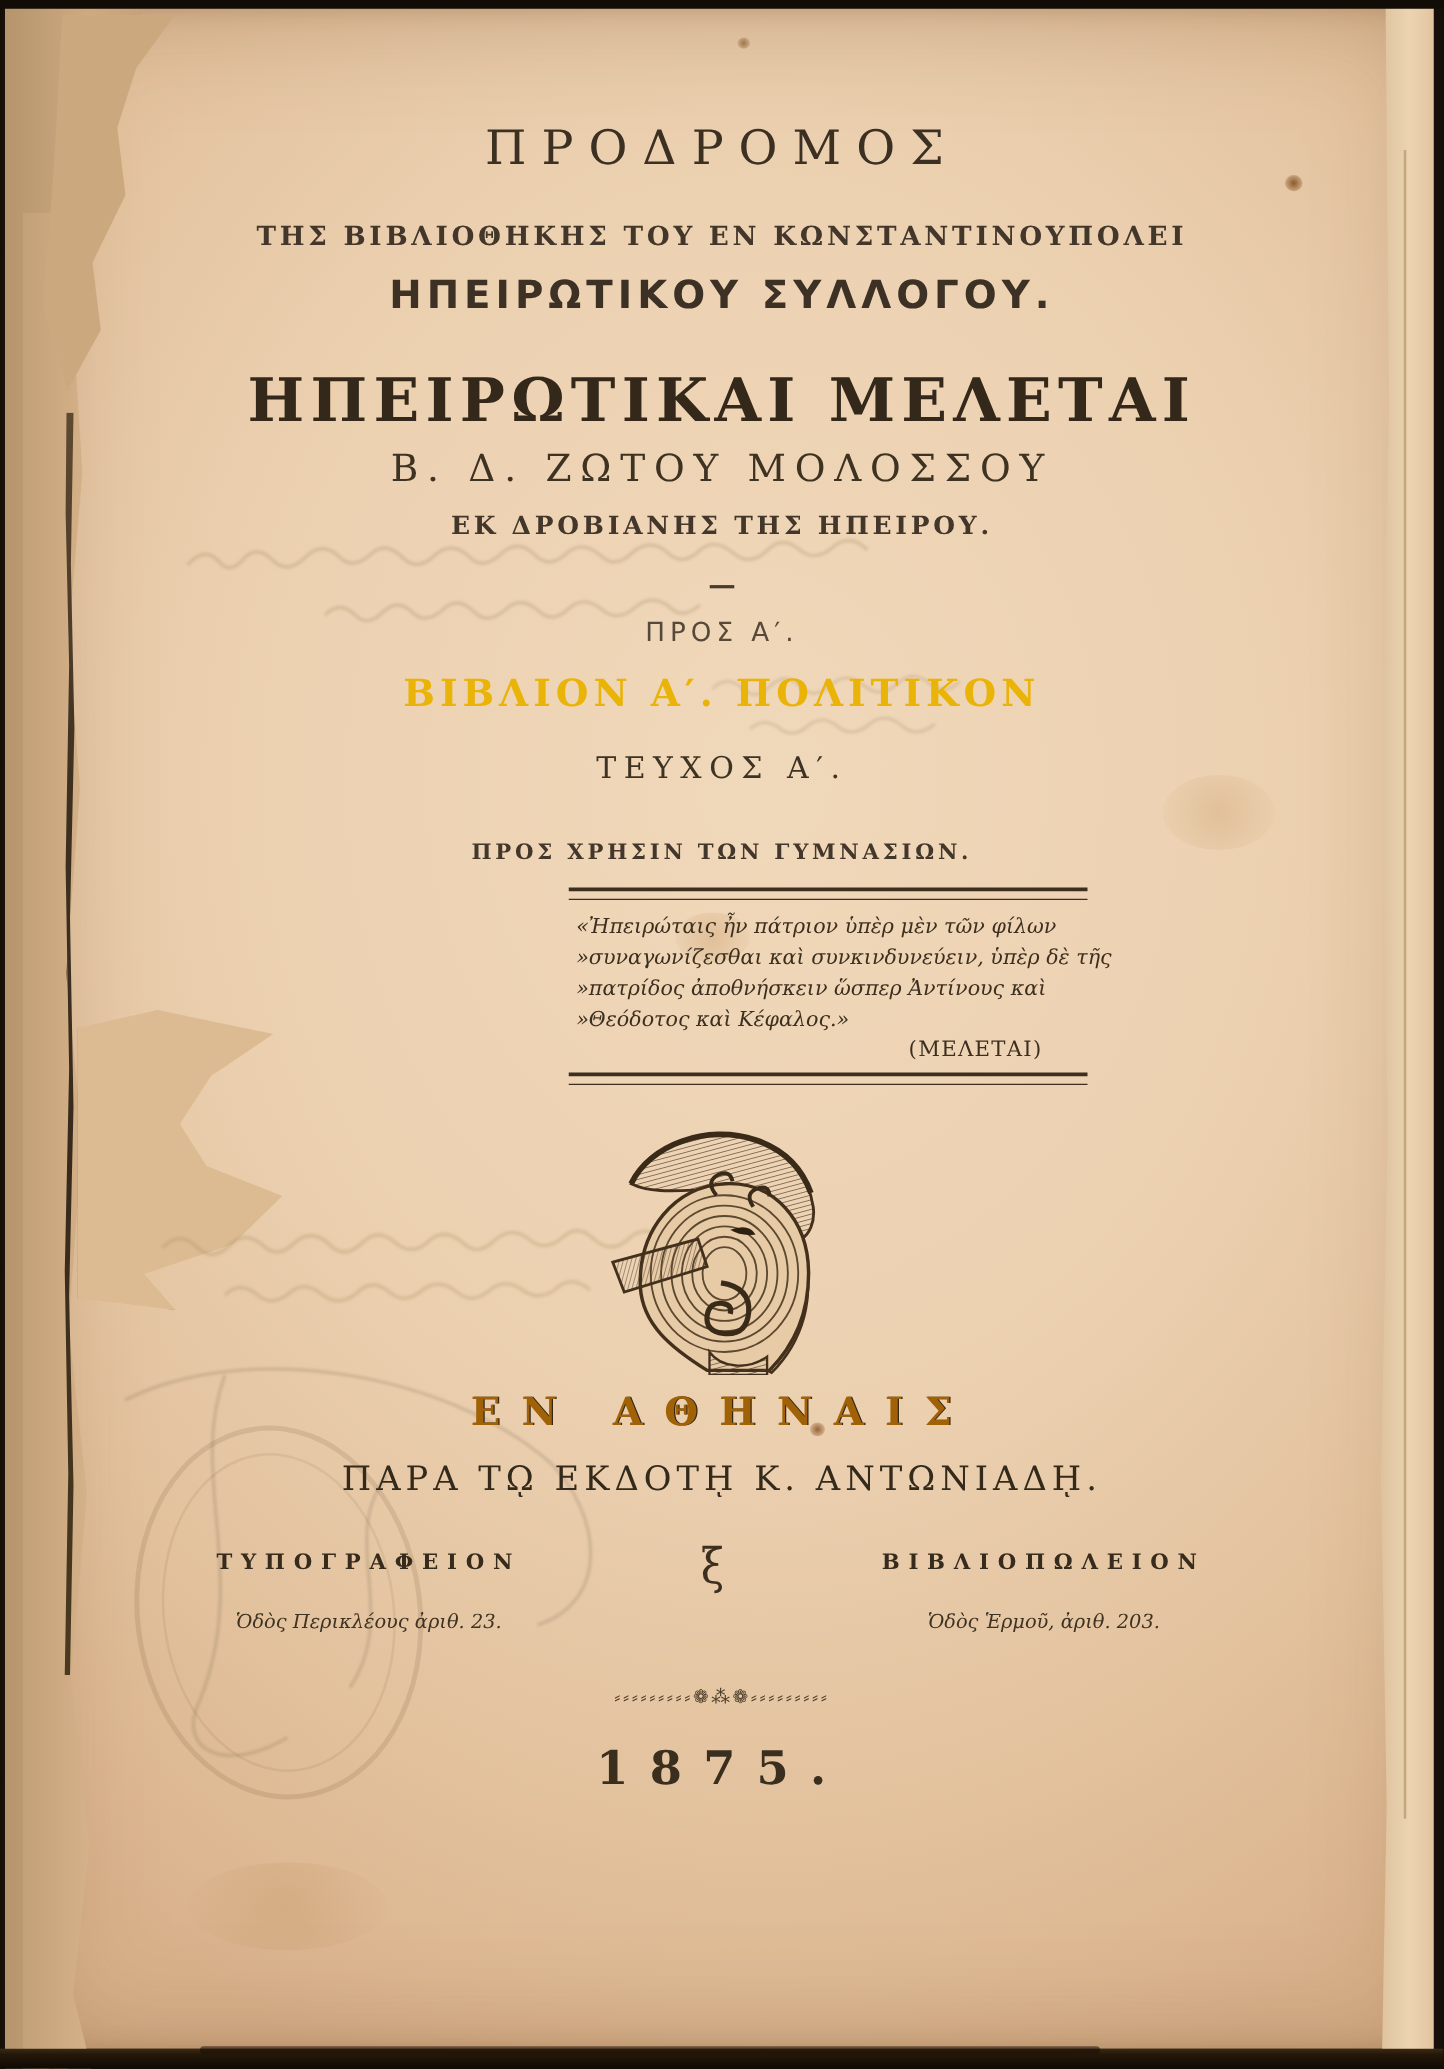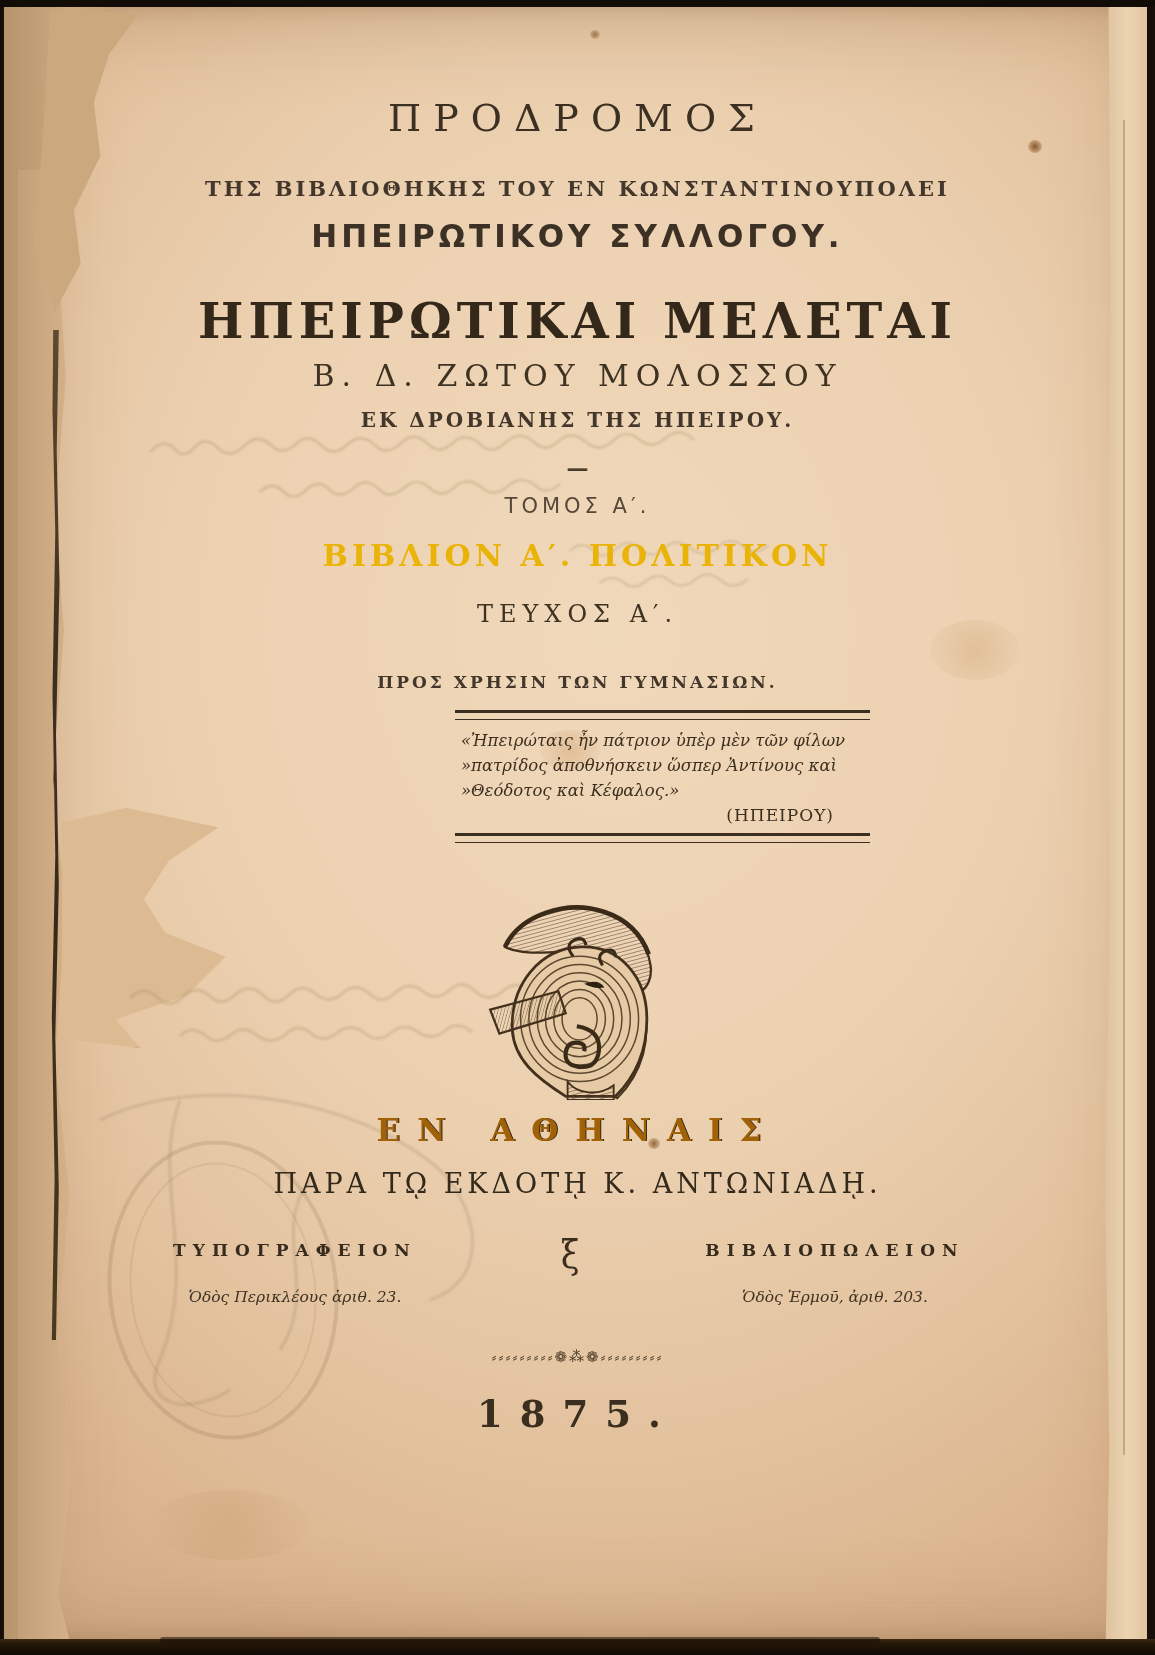--- a/index.html
+++ b/index.html
@@ -151,33 +151,34 @@
   </svg>
 
   <div id="content">
     <div class="c t-title">ΠΡΟΔΡΟΜΟΣ</div>
     <div class="c t-sub1">ΤΗΣ ΒΙΒΛΙΟΘΗΚΗΣ ΤΟΥ ΕΝ ΚΩΝΣΤΑΝΤΙΝΟΥΠΟΛΕΙ</div>
     <div class="c t-sub2">ΗΠΕΙΡΩΤΙΚΟΥ ΣΥΛΛΟΓΟΥ.</div>
     <div class="c t-main">ΗΠΕΙΡΩΤΙΚΑΙ ΜΕΛΕΤΑΙ</div>
     <div class="c t-author">Β. Δ. ΖΩΤΟΥ ΜΟΛΟΣΣΟΥ</div>
     <div class="c t-origin">ΕΚ ΔΡΟΒΙΑΝΗΣ ΤΗΣ ΗΠΕΙΡΟΥ.</div>
     <div class="c t-dash">—</div>
-    <div class="c t-tomos">ΤΟΜΟΣ Α′.</div>
+    <div class="c t-tomos">ΠΡΟΣ Α′.</div>
     <div class="c t-biblion">ΒΙΒΛΙΟΝ Α′. ΠΟΛΙΤΙΚΟΝ</div>
     <div class="c t-teuxos">ΤΕΥΧΟΣ Α′.</div>
     <div class="c t-pros">ΠΡΟΣ ΧΡΗΣΙΝ ΤΩΝ ΓΥΜΝΑΣΙΩΝ.</div>
 
     <div id="quote">
       <div class="rule top"></div>
       <div class="qlines">
         <div>«Ἠπειρώταις ἦν πάτριον ὑπὲρ μὲν τῶν φίλων</div>
+        <div>»συναγωνίζεσθαι καὶ συνκινδυνεύειν, ὑπὲρ δὲ τῆς</div>
         <div>»πατρίδος ἀποθνήσκειν ὥσπερ Ἀντίνους καὶ</div>
         <div>»Θεόδοτος καὶ Κέφαλος.»</div>
       </div>
-      <div class="attr">(ΗΠΕΙΡΟΥ)</div>
+      <div class="attr">(ΜΕΛΕΤΑΙ)</div>
       <div class="rule bottom"></div>
     </div>
 
     <svg id="helmet" viewBox="0 0 200 230">
       <defs>
         <pattern id="h1" width="4" height="4" patternUnits="userSpaceOnUse" patternTransform="rotate(75)">
           <line x1="0" y1="0" x2="0" y2="4" stroke="#53402a" stroke-width="1.1"></line>
         </pattern>
         <pattern id="h2" width="3.4" height="3.4" patternUnits="userSpaceOnUse" patternTransform="rotate(15)">
           <line x1="0" y1="0" x2="0" y2="3.4" stroke="#5a4630" stroke-width="0.9"></line>

